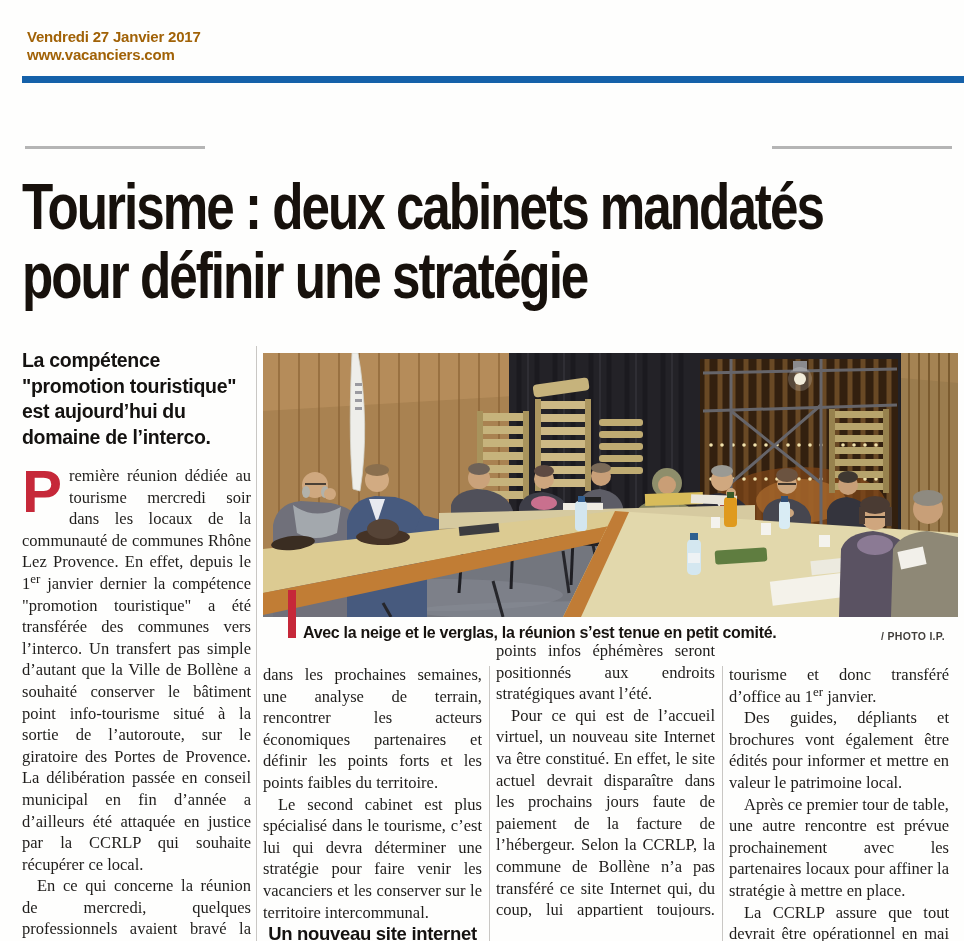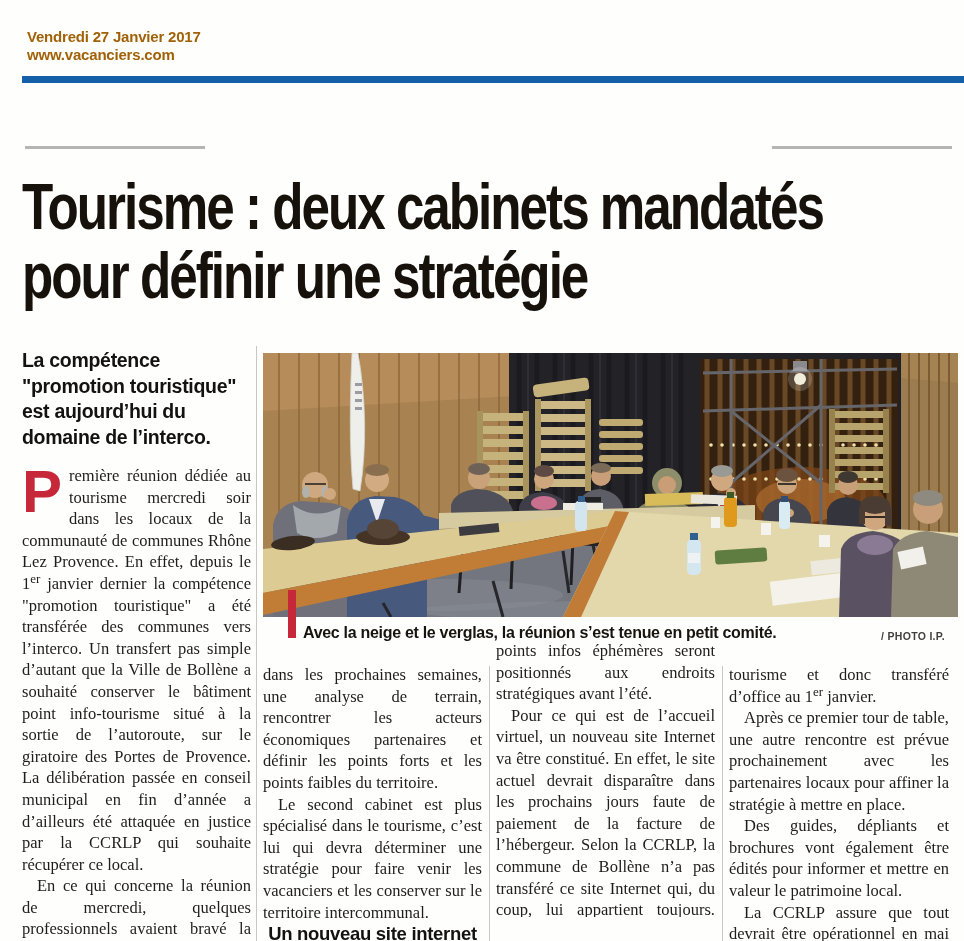--- a/index.html
+++ b/index.html
@@ -448,18 +448,18 @@
 
   </div>
 
   <div class="col col3">
     <p>points infos éphémères seront positionnés aux endroits stratégiques avant l’été.</p>
     <p class="indent">Pour ce qui est de l’accueil virtuel, un nouveau site Internet va être constitué. En effet, le site actuel devrait disparaître dans les prochains jours faute de paiement de la facture de l’hébergeur. Selon la CCRLP, la commune de Bollène n’a pas transféré ce site Internet qui, du coup, lui appartient toujours. Selon la commune de Bollène, le site était intégré à la compétence</p>
   </div>
 
   <div class="col col4">
     <p><span>tourisme et donc transféré d’office au 1</span><sup>er</sup><span> janvier.</span></p>
+    <p class="indent">Des guides, dépliants et brochures vont également être édités pour informer et mettre en valeur le patrimoine local.</p>
     <p class="indent">Après ce premier tour de table, une autre rencontre est prévue prochainement avec les partenaires locaux pour affiner la stratégie à mettre en place.</p>
-    <p class="indent">Des guides, dépliants et brochures vont également être édités pour informer et mettre en valeur le patrimoine local.</p>
     <p class="indent">La CCRLP assure que tout devrait être opérationnel en mai avant l’arrivée des premiers estivants.</p>
   </div>
 
 </div>
 
 </body></html>

